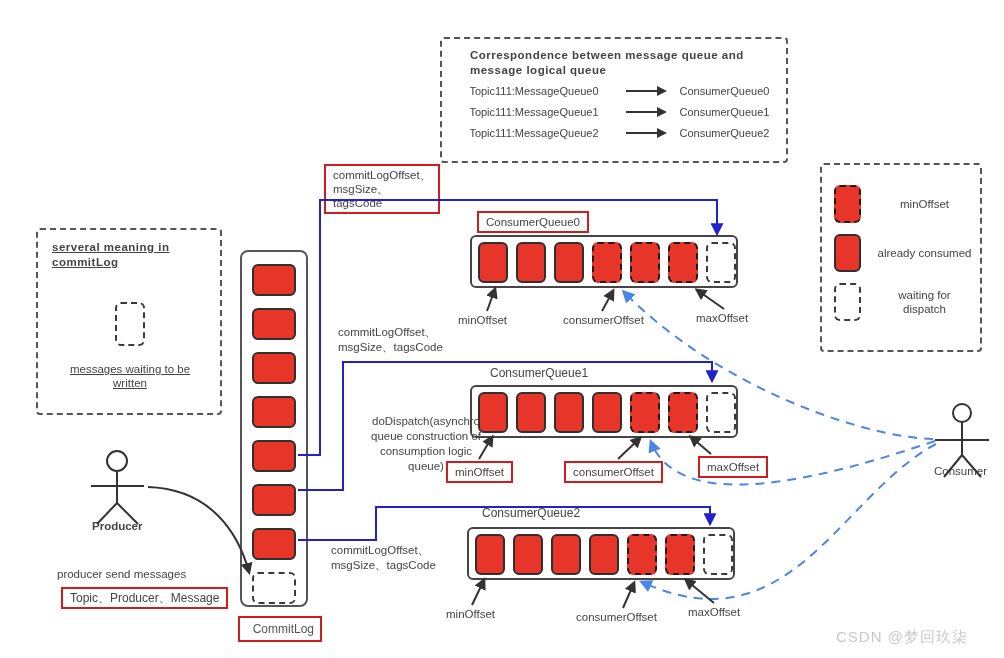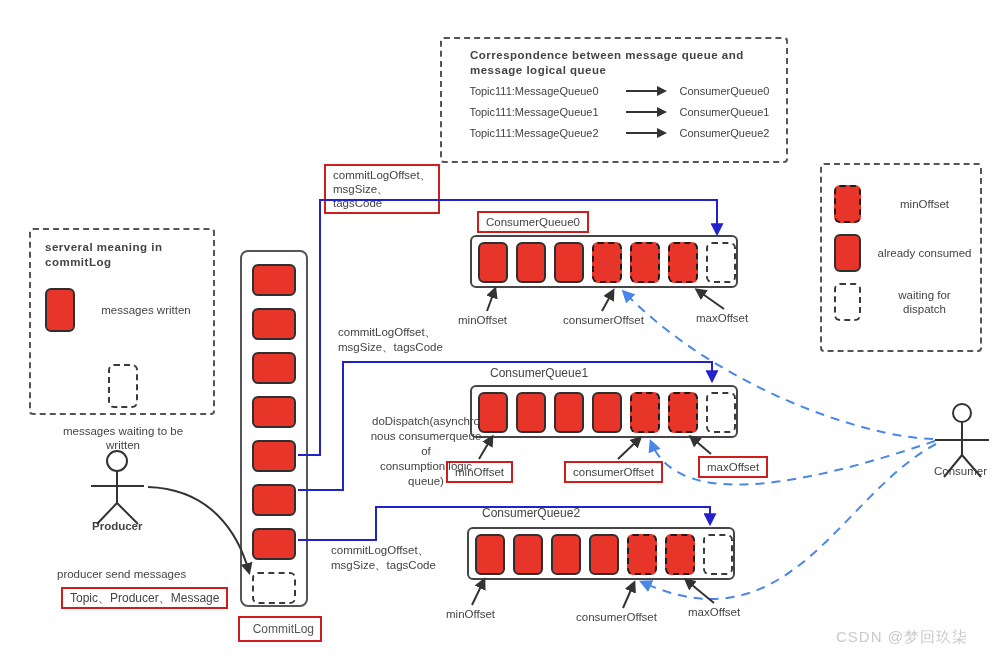--- a/index.html
+++ b/index.html
@@ -31,21 +31,21 @@
   .corr-rows{display:flex;flex-direction:column;gap:9px;margin-top:7px;}
   .corr-row{display:flex;align-items:center;font-size:11px;}
   .corr-left{width:184px;text-align:center;}
   .h-arrow{width:33px;height:2px;background:#333;position:relative;margin:0 4px 0 0;}
   .h-arrow::after{content:"";position:absolute;right:-8px;top:-4px;border-left:10px solid #333;
                   border-top:5px solid transparent;border-bottom:5px solid transparent;}
   .corr-right{flex:1;text-align:center;}
   
   .legend-item{display:flex;align-items:center;gap:16px;}
   .legend-label{font-size:11.5px;line-height:14px;text-align:center;flex:1;}
-  .lg-left{left:29px;top:228px;width:186px;height:187px;padding:10px 12px 0 14px;}
+  .lg-left{left:36px;top:228px;width:186px;height:187px;padding:10px 12px 0 14px;text-decoration:underline;}
   .lg-left .legend-item{margin-top:16px;}
   .lg-left .slot{width:30px;height:44px;}
   .lg-right{left:820px;top:163px;width:162px;height:189px;padding:9px 8px 0 12px;}
   .lg-right .legend-item{margin-top:11px;}
   .lg-right .slot{width:27px;height:38px;}
   svg.overlay{position:absolute;left:0;top:0;pointer-events:none;}
   .watermark{position:absolute;left:836px;top:628px;font-size:15px;color:#c9c9c9;letter-spacing:1px;white-space:nowrap;}
   .centered{text-align:center;}
 </style>
 </head>
@@ -69,24 +69,20 @@
       <div class="corr-row">
         <span class="corr-left">Topic111:MessageQueue2</span>
         <span class="h-arrow"></span>
         <span class="corr-right">ConsumerQueue2</span>
       </div>
     </div>
   </div>
 
   <div class="panel lg-left">
     <div class="panel-title">serveral meaning in commitLog</div>
-    <div class="legend-item" style="margin-top:18px;">
-      <div class="slot w"></div>
-      <div class="legend-label">messages written</div>
-    </div>
     <div class="legend-item" style="margin-top:32px;flex-direction:column;">
       <div class="slot d"></div>
       <div class="legend-label">messages waiting to be written</div>
     </div>
   </div>
 
   <div class="panel lg-right">
     <div class="legend-item">
       <div class="slot u"></div>
       <div class="legend-label">minOffset</div>
@@ -158,21 +154,21 @@
   <div class="red-box" style="left:324px;top:164px;white-space:normal;width:116px;">
     <span style="display:block;">commitLogOffset、</span>
     <span style="display:block;">msgSize、tagsCode</span>
   </div>
   <div class="abs small" style="left:338px;top:325px;">
     <span style="display:block;">commitLogOffset、</span>
     <span style="display:block;">msgSize、tagsCode</span>
   </div>
   <div class="abs small centered" style="left:346px;top:414px;width:118px;margin-left:21px;">
     <span style="display:block;">doDispatch(asynchro</span>
-    <span style="display:block;">nous consumerqueue of</span>
+    <span style="display:block;">queue construction of</span>
     <span style="display:block;">consumption logic</span>
     <span style="display:block;">queue)</span>
   </div>
   <div class="abs small" style="left:331px;top:543px;">
     <span style="display:block;">commitLogOffset、</span>
     <span style="display:block;">msgSize、tagsCode</span>
   </div>
 
   <span class="abs small" style="left:57px;top:567px;">producer send messages</span>
   <span class="red-box" style="left:61px;top:587px;font-size:12px;">Topic、Producer、Message</span>

